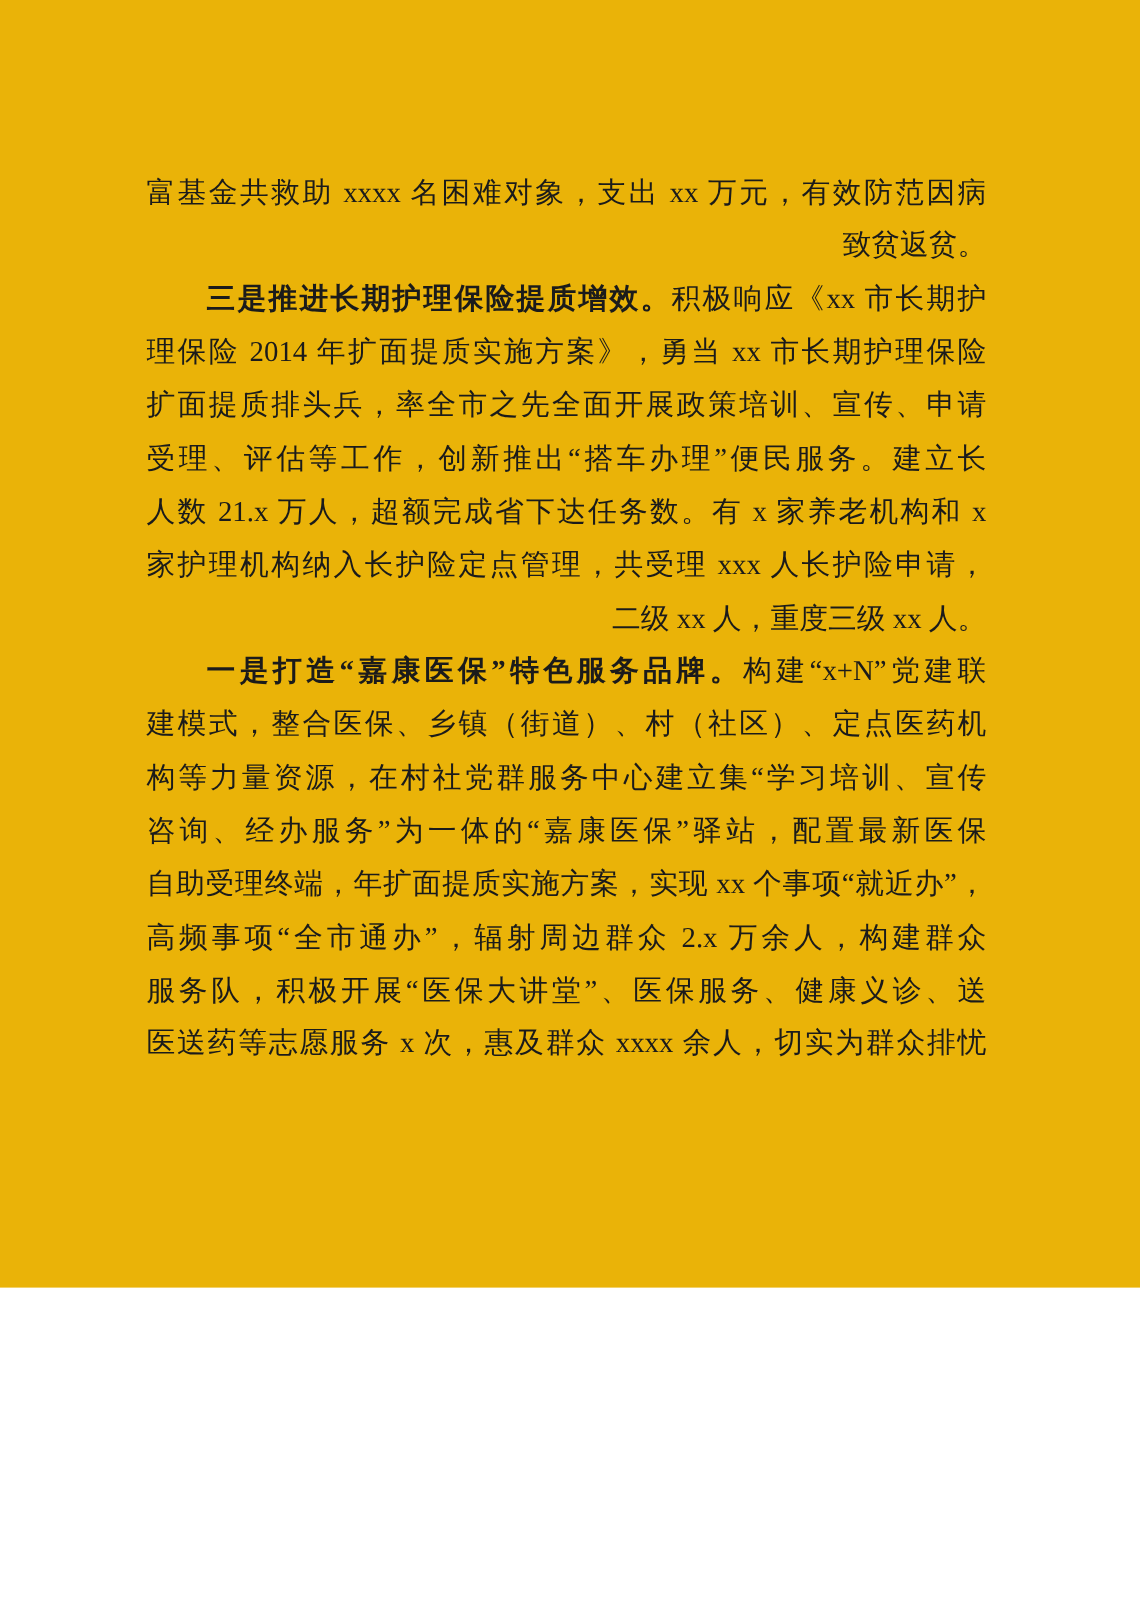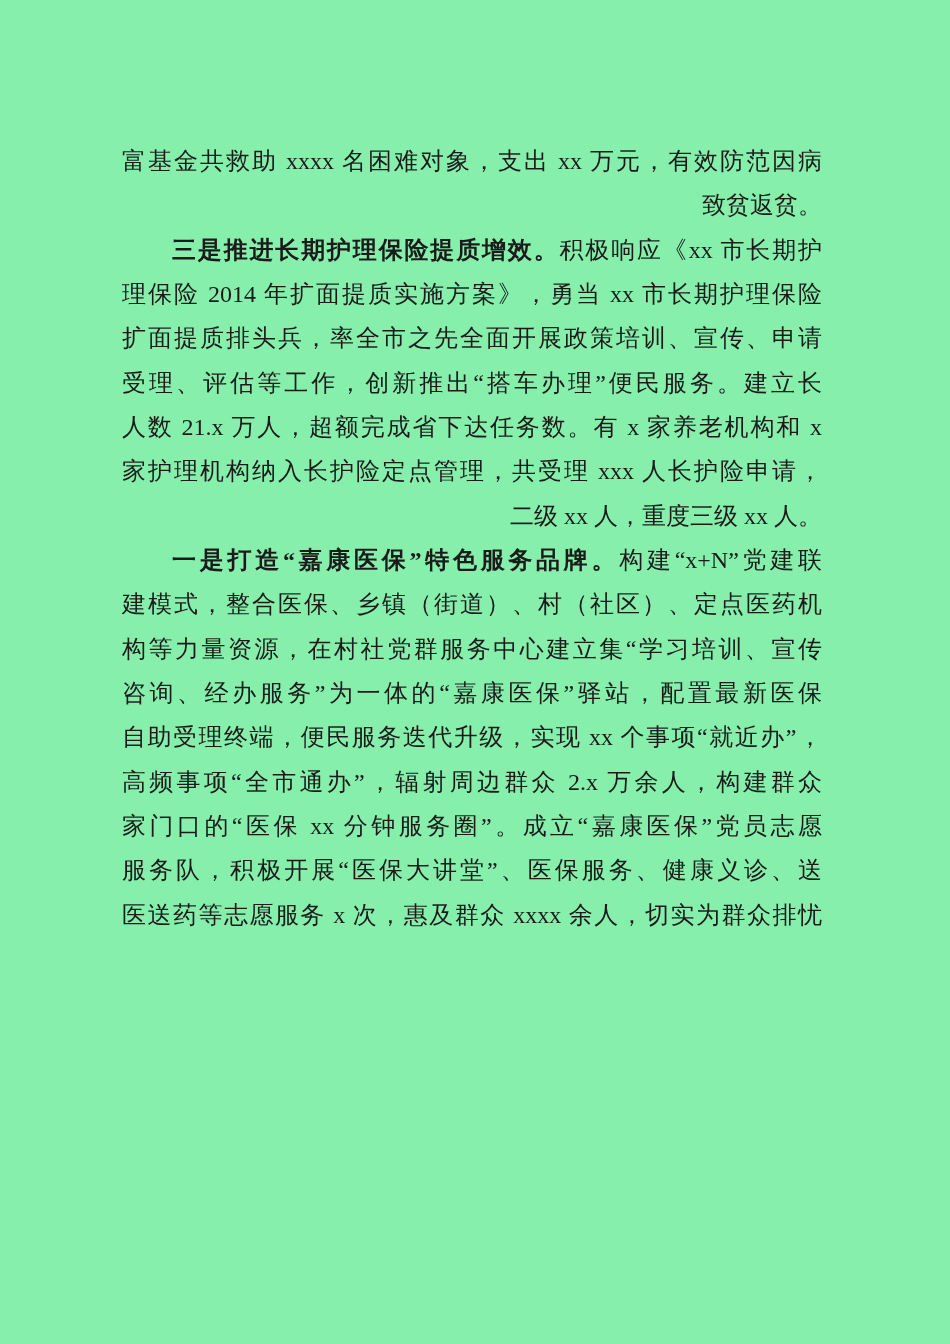--- a/index.html
+++ b/index.html
@@ -12,22 +12,22 @@
     height: 1344px;
     position: relative;
     overflow: hidden;
     font-family: "Liberation Serif", "DejaVu Serif", serif;
   }
   .page {
     position: absolute;
     left: 0;
     top: 0;
     width: 950px;
-    height: 1344px;
-    background: #86efac;
+    height: 1073px;
+    background: #eab308;
   }
   .text-block {
     position: absolute;
     left: 122px;
     top: 139px;
     width: 700px;
     color: #1b1b1b;
     font-size: 24px;
     line-height: 44.33px;
   }
@@ -58,19 +58,18 @@
     <div class="line jl"><span class="b"></span><span class="r">理保险 2014 年扩面提质实施方案》，勇当 xx 市长期护理保险</span></div>
     <div class="line jl"><span class="b"></span><span class="r">扩面提质排头兵，率全市之先全面开展政策培训、宣传、申请</span></div>
     <div class="line jl"><span class="b"></span><span class="r">受理、评估等工作，创新推出“搭车办理”便民服务。建立长</span></div>
     <div class="line jl"><span class="b"></span><span class="r">人数 21.x 万人，超额完成省下达任务数。有 x 家养老机构和 x</span></div>
     <div class="line jl"><span class="b"></span><span class="r">家护理机构纳入长护险定点管理，共受理 xxx 人长护险申请，</span></div>
     <div class="line"><span class="b"></span><span class="r">二级 xx 人，重度三级 xx 人。</span></div>
     <div class="line jl ind"><span class="b">一是打造“嘉康医保”特色服务品牌。</span><span class="r">构建“x+N”党建联</span></div>
     <div class="line jl"><span class="b"></span><span class="r">建模式，整合医保、乡镇（街道）、村（社区）、定点医药机</span></div>
     <div class="line jl"><span class="b"></span><span class="r">构等力量资源，在村社党群服务中心建立集“学习培训、宣传</span></div>
     <div class="line jl"><span class="b"></span><span class="r">咨询、经办服务”为一体的“嘉康医保”驿站，配置最新医保</span></div>
-    <div class="line jl"><span class="b"></span><span class="r">自助受理终端，便民服务迭代升级，实现 xx 个事项“就近办”，</span></div>
+    <div class="line jl"><span class="b"></span><span class="r">自助受理终端，年扩面提质实施方案，实现 xx 个事项“就近办”，</span></div>
     <div class="line jl"><span class="b"></span><span class="r">高频事项“全市通办”，辐射周边群众 2.x 万余人，构建群众</span></div>
-    <div class="line jl"><span class="b"></span><span class="r">家门口的“医保 xx 分钟服务圈”。成立“嘉康医保”党员志愿</span></div>
     <div class="line jl"><span class="b"></span><span class="r">服务队，积极开展“医保大讲堂”、医保服务、健康义诊、送</span></div>
     <div class="line jl"><span class="b"></span><span class="r">医送药等志愿服务 x 次，惠及群众 xxxx 余人，切实为群众排忧</span></div>
   </div>
 </div>
 
 </body></html>

